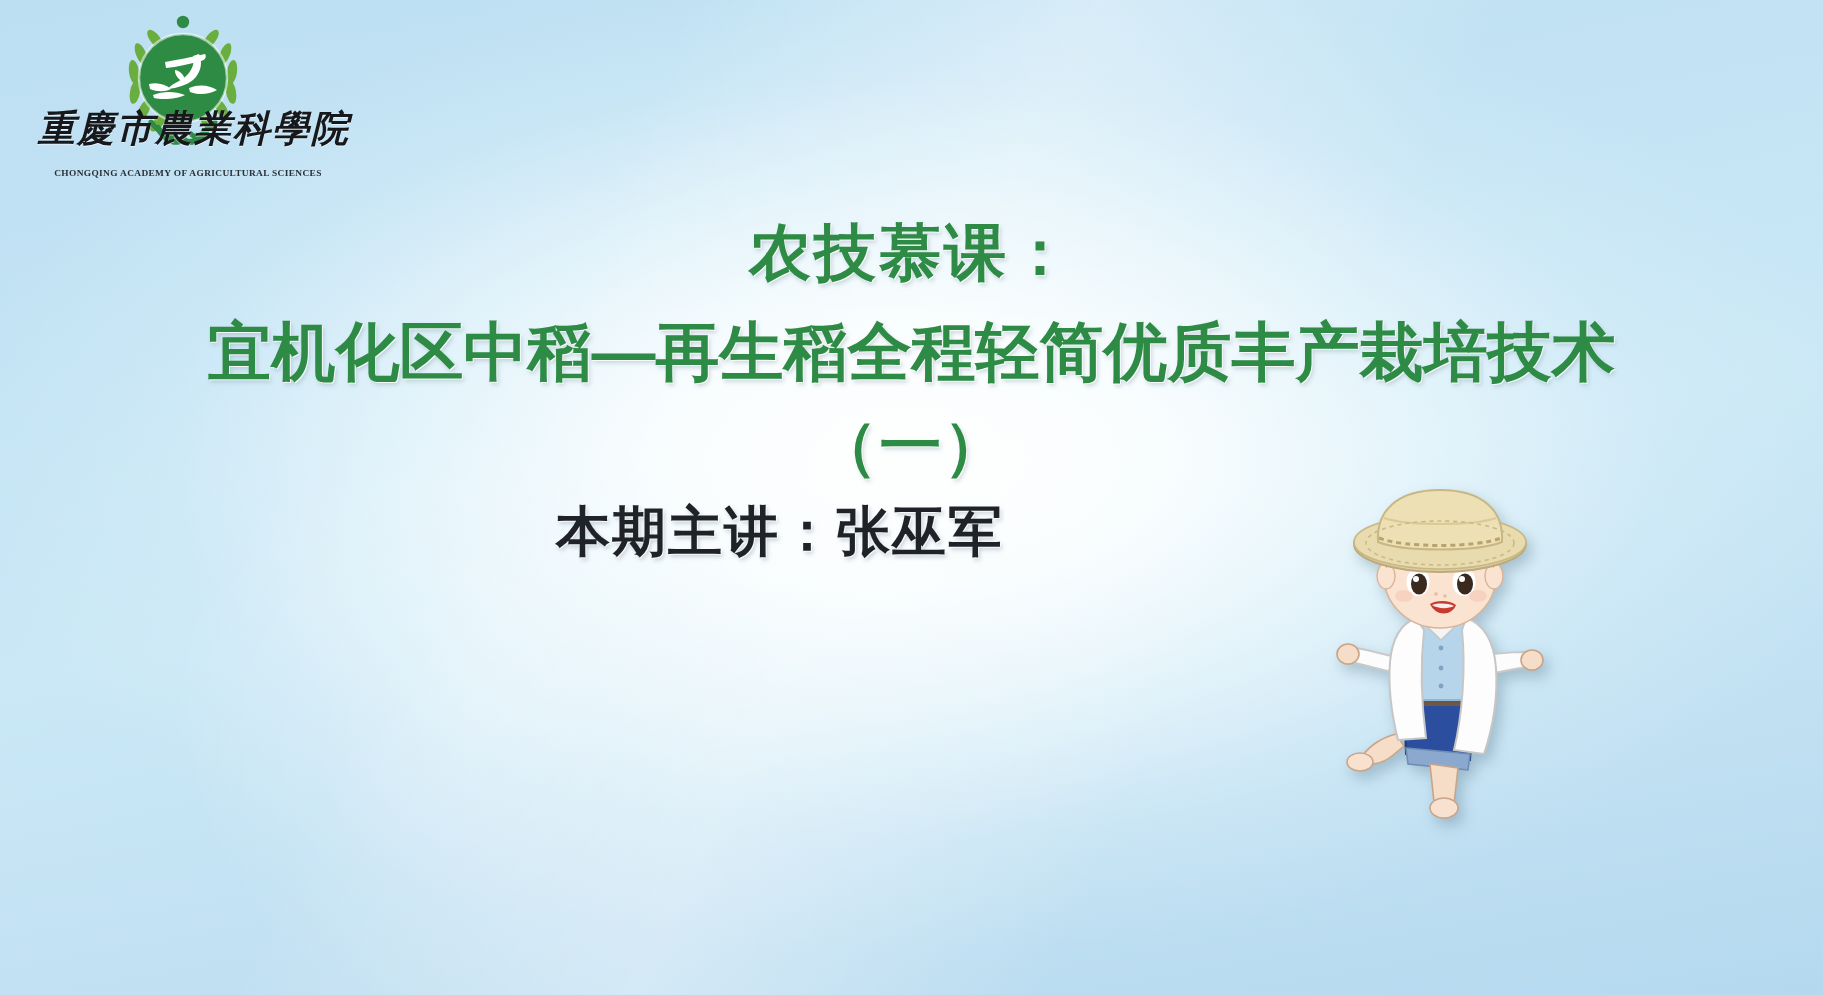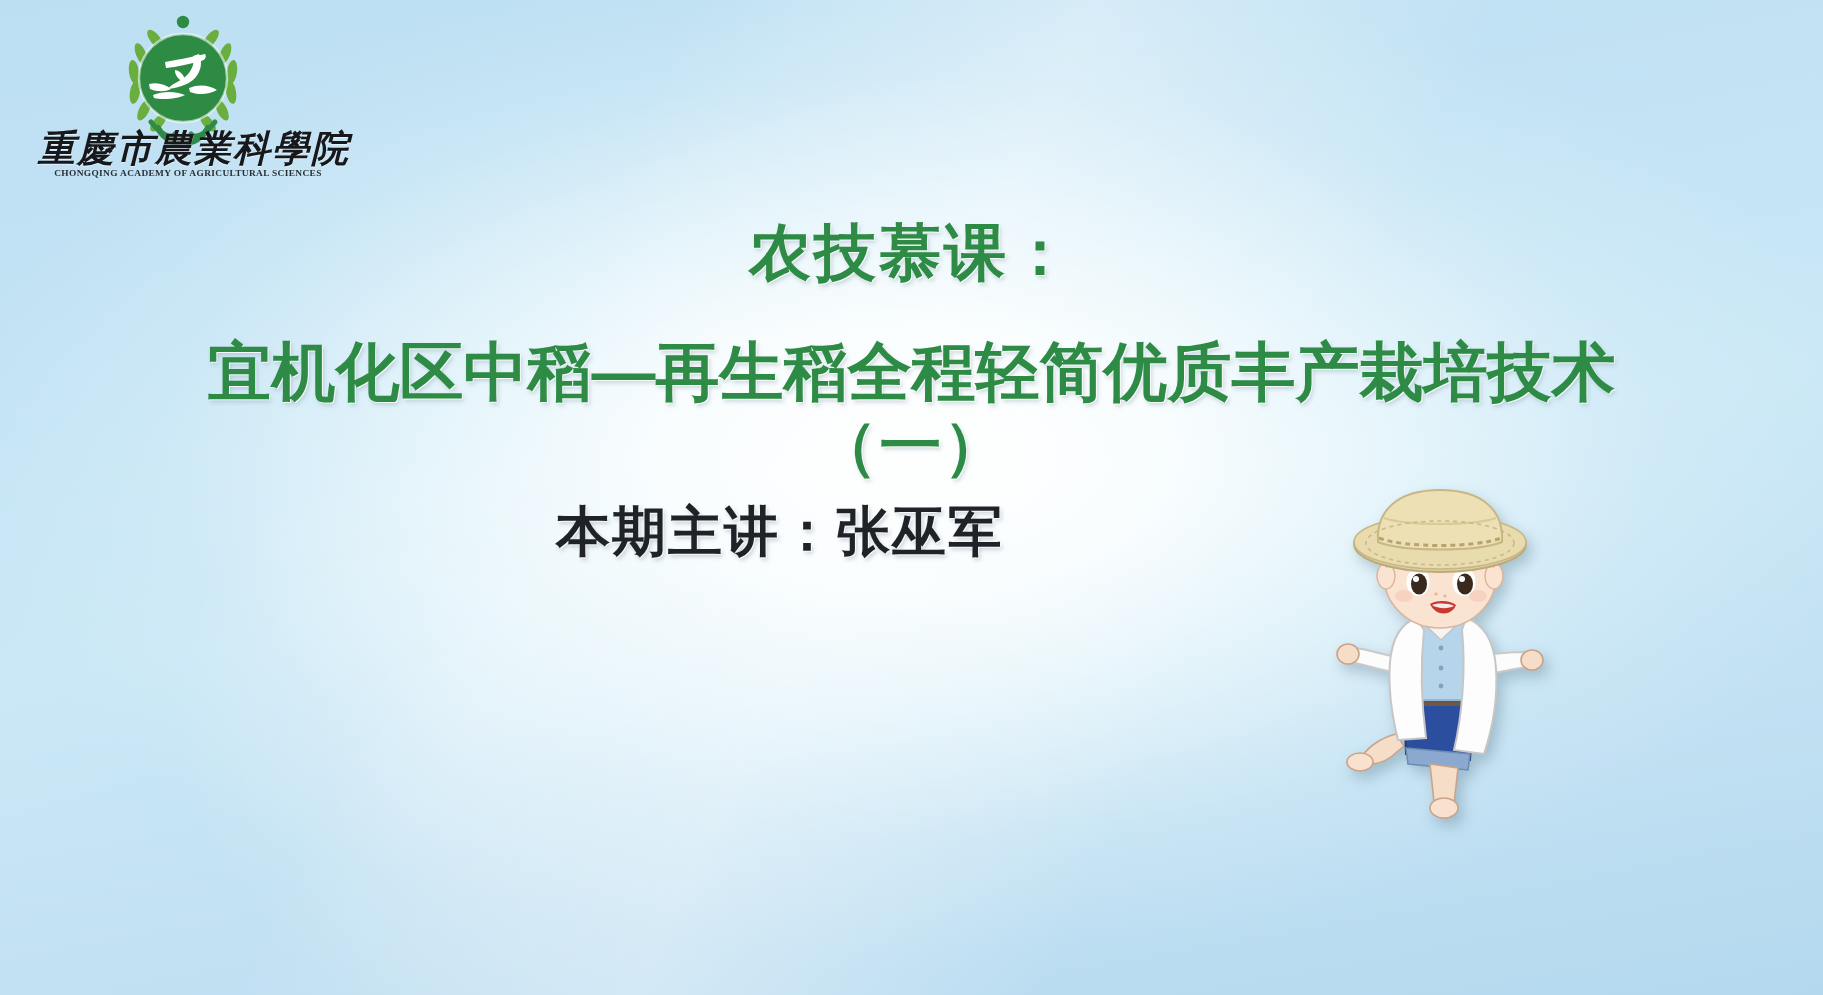--- a/index.html
+++ b/index.html
@@ -57,21 +57,21 @@
   #logo-emblem {
     position: absolute;
     left: 75px;
     top: 4px;
     width: 140px;
     height: 140px;
   }
   #logo-cn {
     position: absolute;
     left: 0;
-    top: 124px;
+    top: 104px;
     width: 300px;
     text-align: center;
     font-family: "DejaVu Serif", "Liberation Serif", serif;
     font-size: 37px;
     font-weight: 700;
     font-style: italic;
     letter-spacing: 2px;
     color: #16181b;
     white-space: nowrap;
     line-height: 1;
@@ -116,21 +116,21 @@
     position: absolute;
     left: 0;
     top: 222px;
     width: 1823px;
     font-size: 62px;
     letter-spacing: 3px;
   }
   #title-line-2 {
     position: absolute;
     left: 0;
-    top: 340px;
+    top: 320px;
     width: 1823px;
     font-size: 64px;
     letter-spacing: 0px;
   }
   #title-line-3 {
     position: absolute;
     left: 0;
     top: 415px;
     width: 1823px;
     font-size: 62px;

